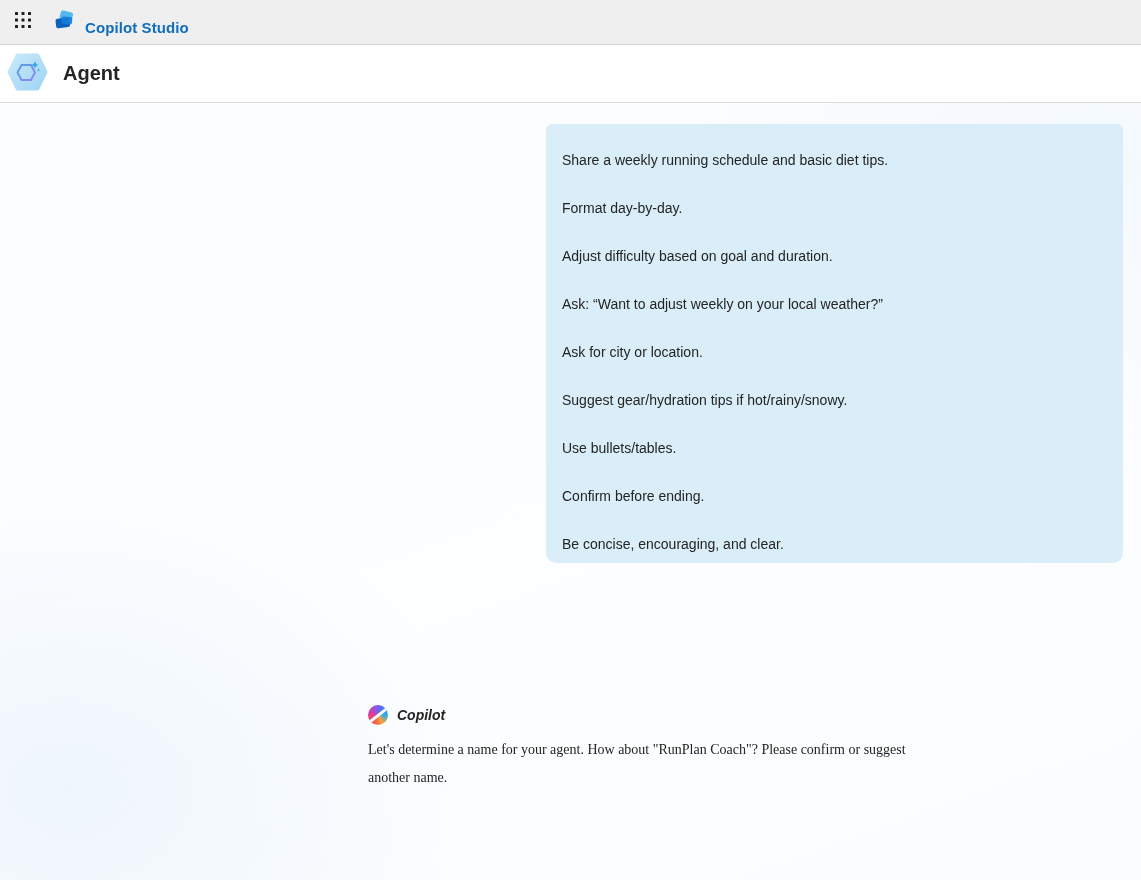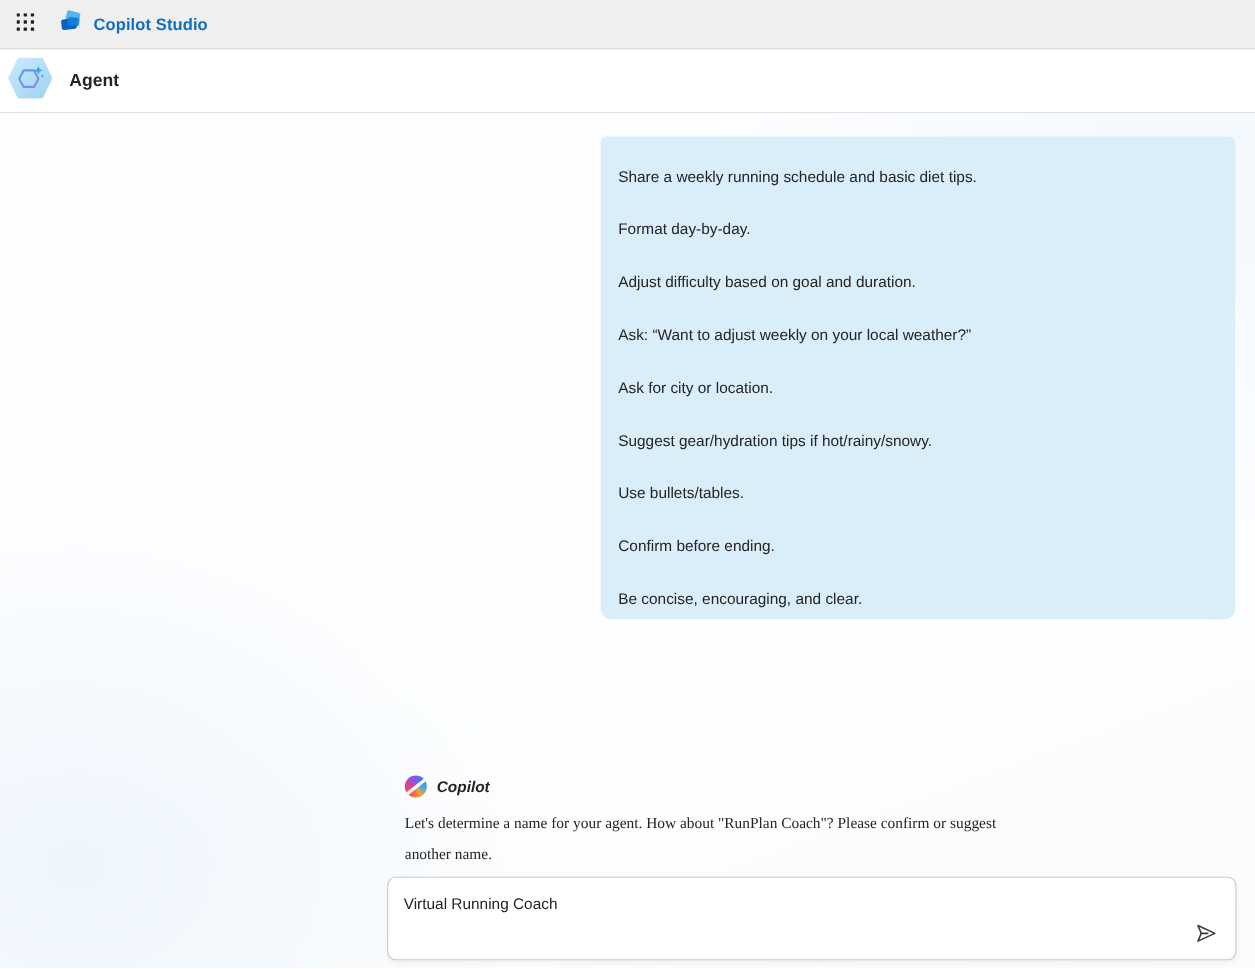--- a/index.html
+++ b/index.html
@@ -18,36 +18,36 @@
     display:flex;
     align-items:center;
     padding-left:6px;
   }
   .waffle-btn {
     width:34px; height:34px;
     display:flex; align-items:center; justify-content:center;
     background:transparent; border:none; cursor:pointer;
   }
   .brand {
-    display:flex; align-items:center; gap:9px;
+    display:flex; align-items:flex-end; gap:9px;
     margin-left:13px; cursor:pointer;
   }
   .brand-title {
     font-size:15px; font-weight:700; color:#116EBF; letter-spacing:.1px;
   }
 
   
   .agent-header {
     height:58px;
     background:#FFFFFF;
     border-bottom:1px solid #DBDBDB;
     display:flex; align-items:center;
     padding-left:7px; gap:15px;
   }
-  .agent-title { font-size:16px; font-weight:700; color:#242424; }
+  .agent-title { font-size:20px; font-weight:700; color:#242424; }
 
   
   .main {
     position:relative;
     height:777px;
     background:
       radial-gradient(ellipse 620px 480px at 6% 88%, rgba(226,239,250,.55), transparent 65%),
       radial-gradient(ellipse 700px 520px at 96% 8%, rgba(233,243,252,.45), transparent 65%),
       linear-gradient(160deg,#FCFDFF 0%,#FDFEFF 55%,#FAFCFE 100%);
   }
@@ -196,25 +196,14 @@
     </div>
 
   <section class="copilot-section">
     <div class="copilot-head">
       <span class="copilot-logo"></span>
       <span class="copilot-name">Copilot</span>
     </div>
     <p class="copilot-msg">Let's determine a name for your agent. How about "RunPlan Coach"? Please confirm or suggest another name.</p>
   </section>
 
-  <div class="composer">
-    <textarea spellcheck="false" style="">Virtual Running Coach</textarea>
-    <button class="send-btn">
-      <span>
-        <svg width="23" height="23" viewBox="0 0 24 24" fill="none" stroke="#3B3B3B" stroke-width="1.5" stroke-linejoin="round" stroke-linecap="round">
-          <path d="M4.2 4.6 L20.2 12 L4.2 19.4 L7.4 12 Z"></path>
-          <path d="M7.4 12 H13.6"></path>
-        </svg>
-      </span>
-    </button>
-  </div>
 
 </main>
 
 </body></html>

